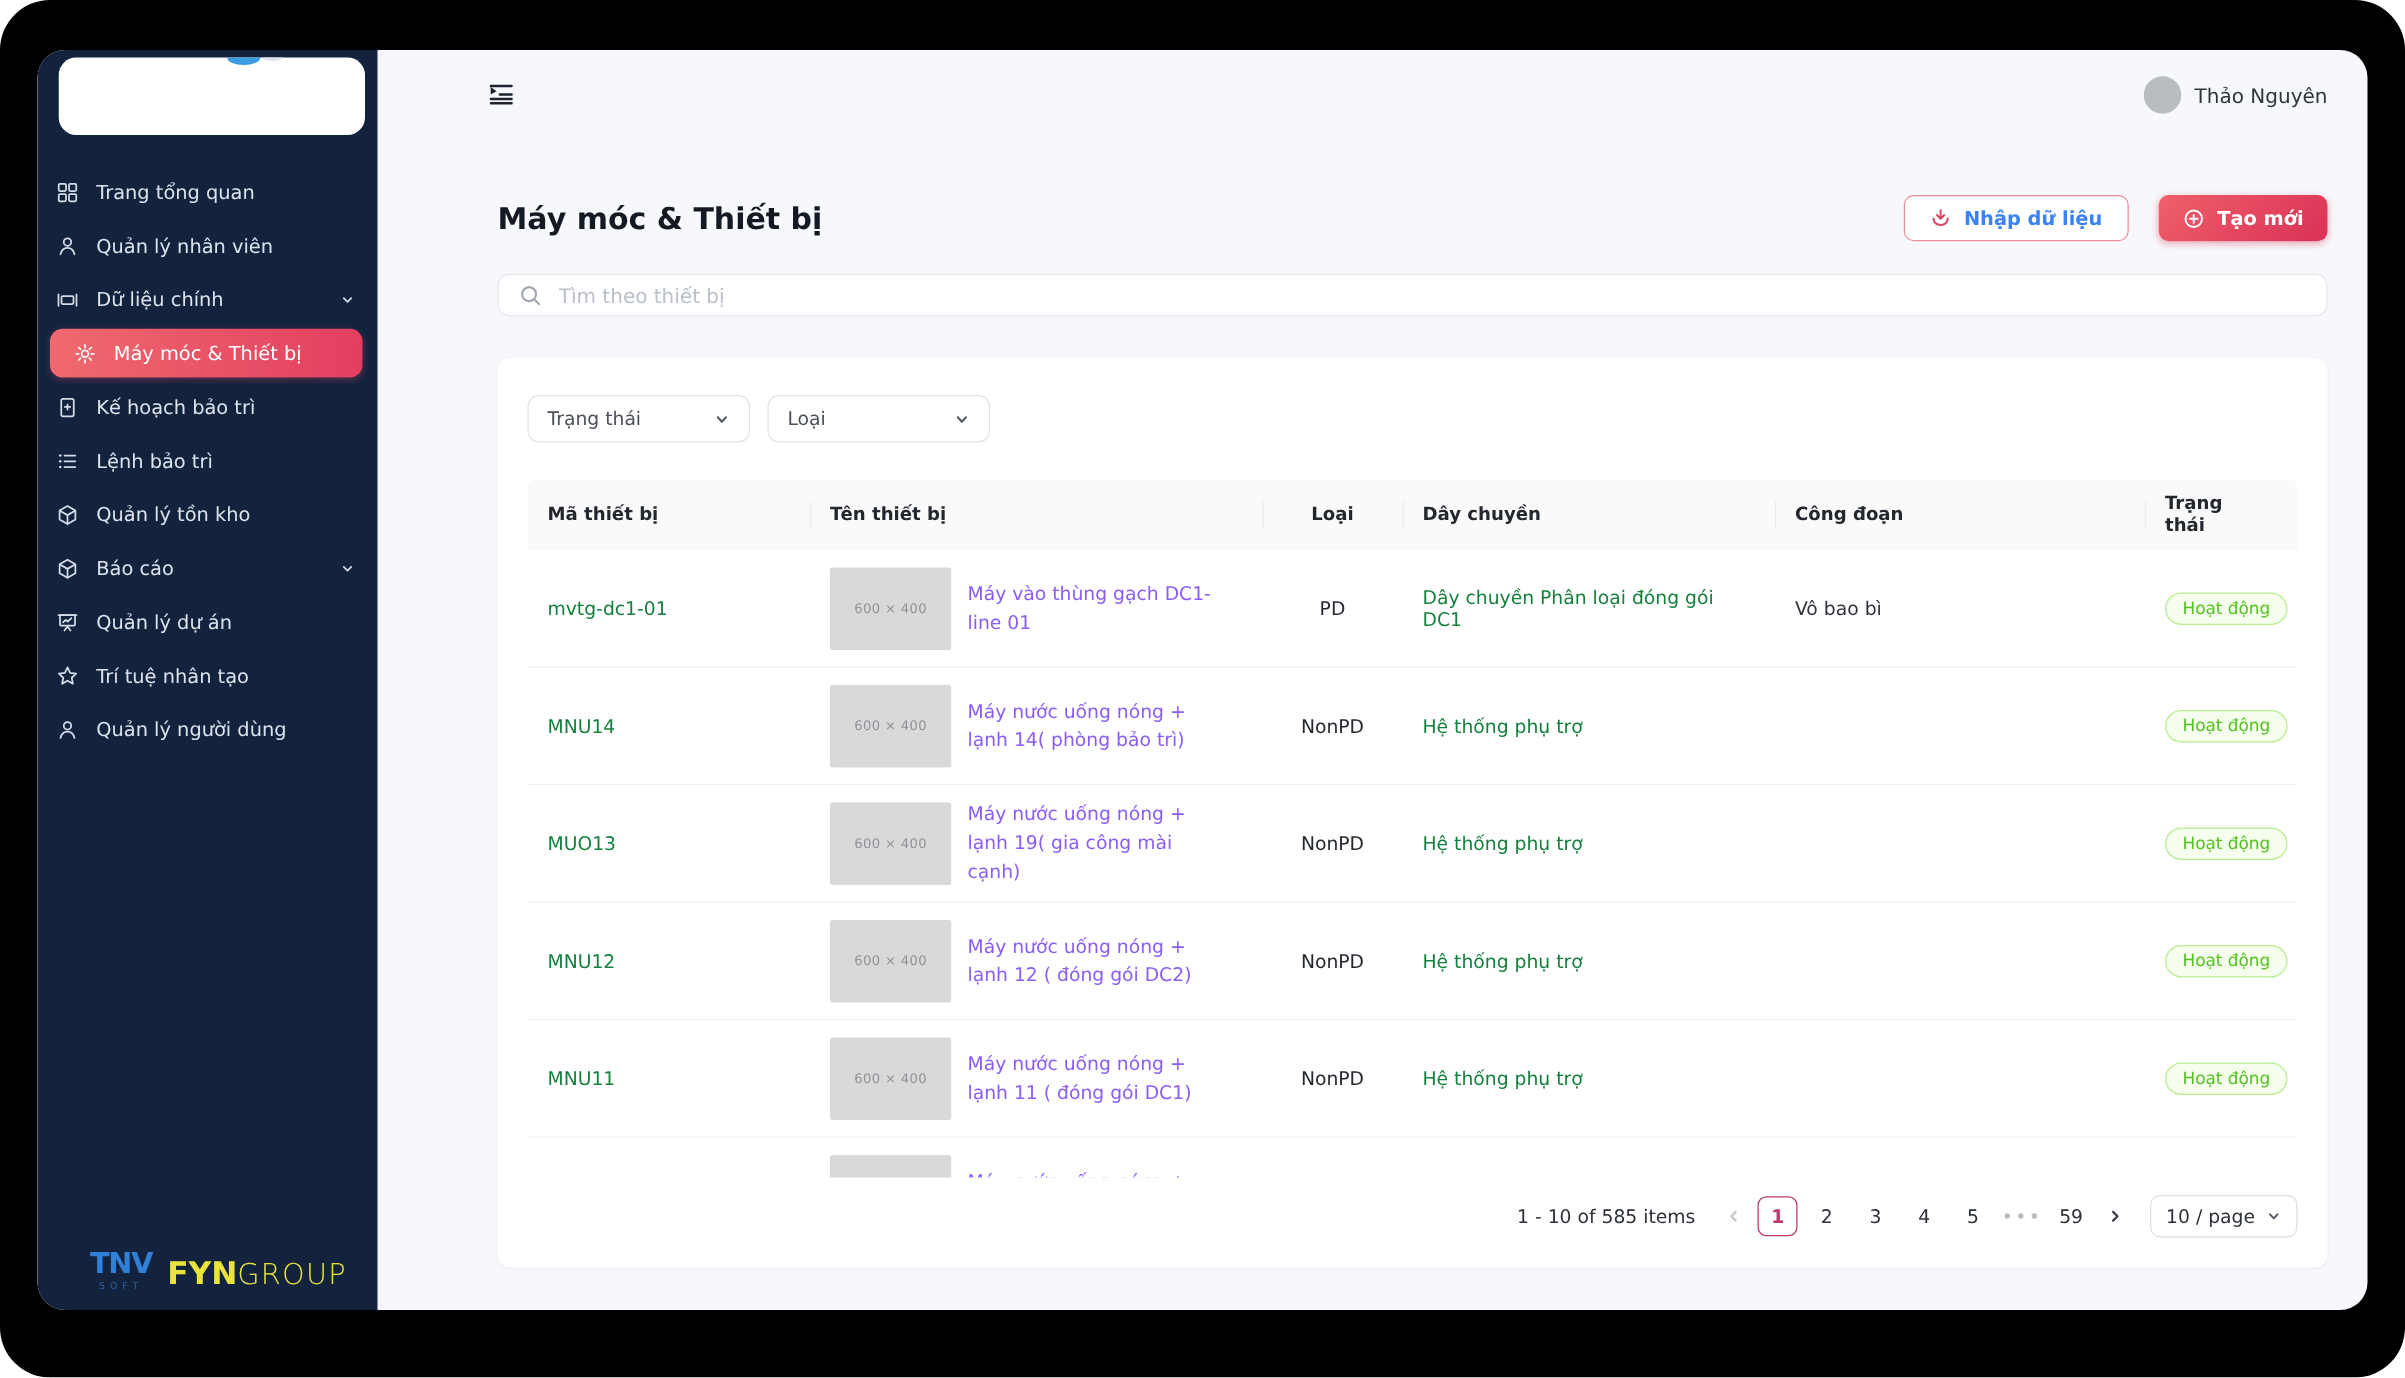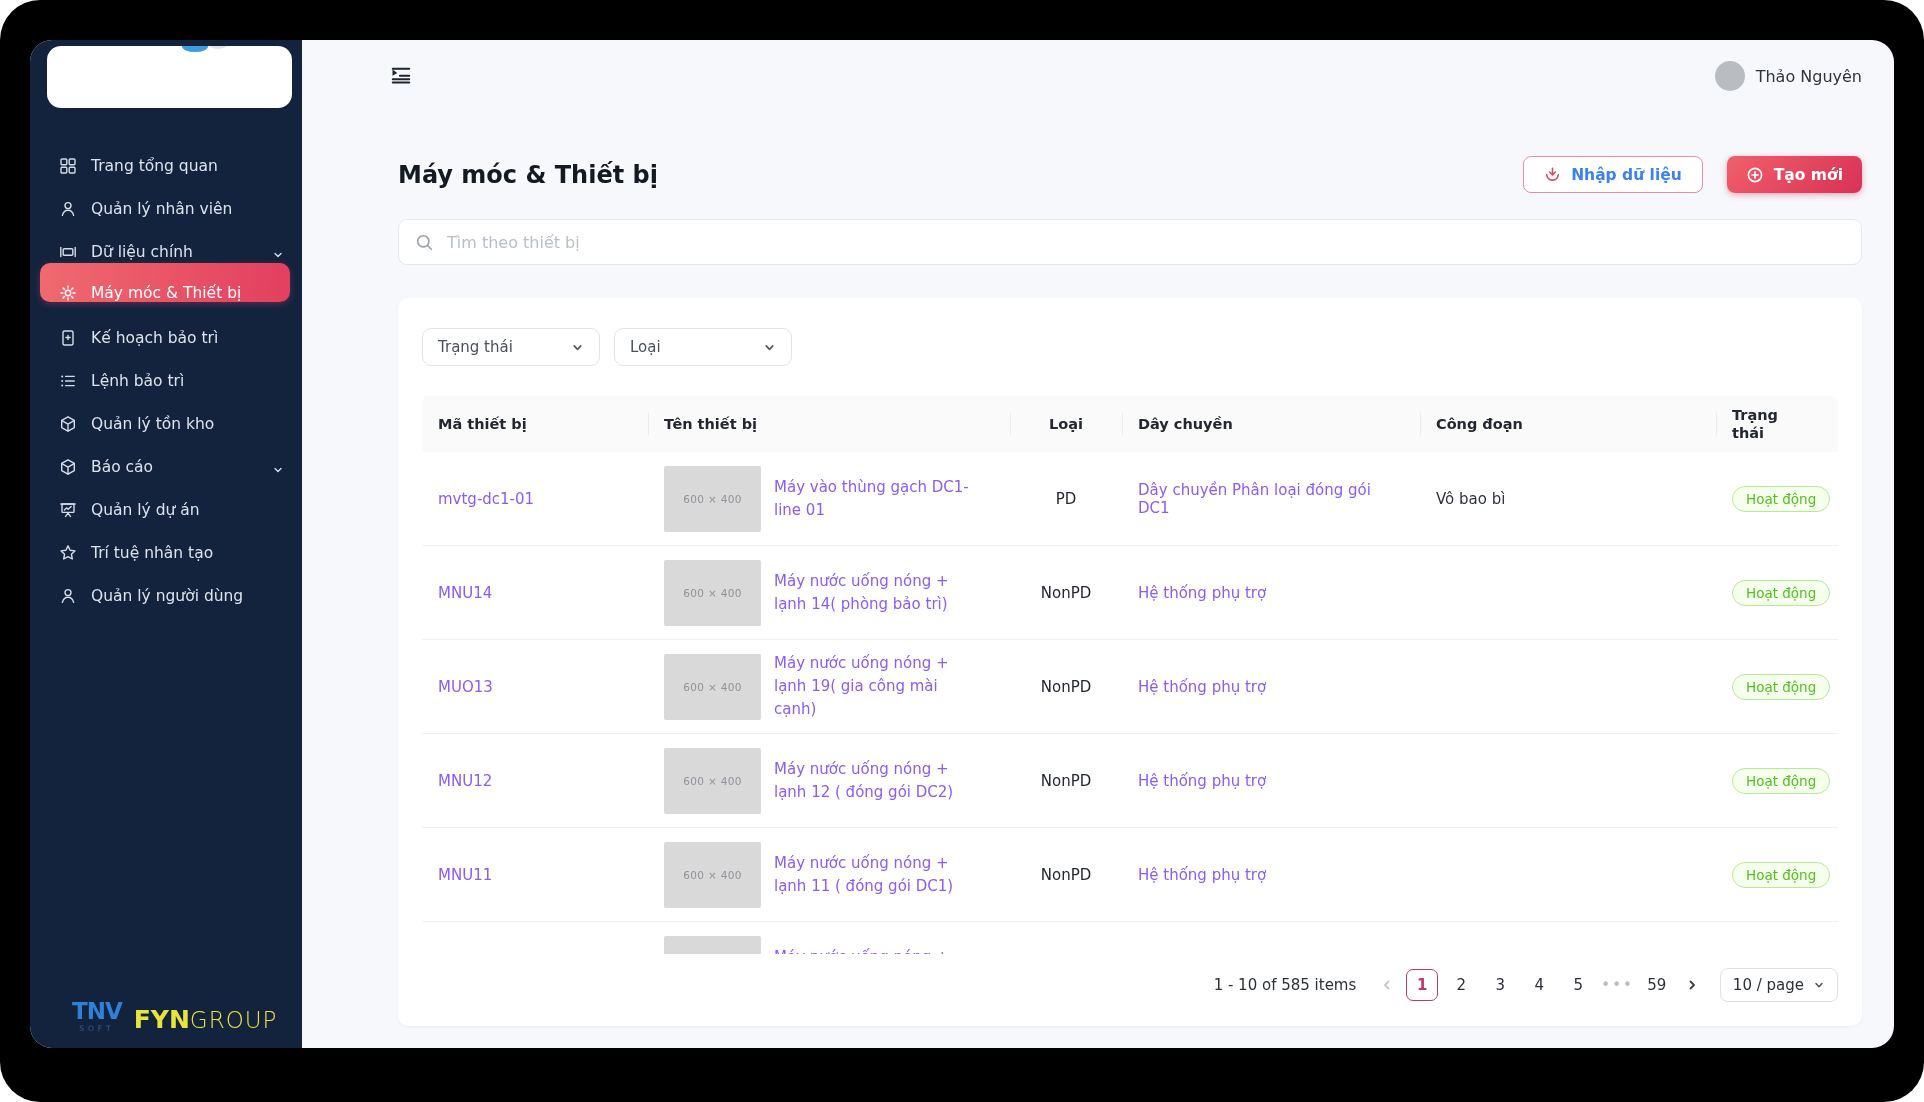--- a/index.html
+++ b/index.html
@@ -6,21 +6,21 @@
   body{width:1924px;height:1102px;background:#ffffff;font-family:"DejaVu Sans","Liberation Sans",sans-serif;position:relative;overflow:hidden;}
   .device{position:absolute;inset:0;background:#000;border-radius:40px;}
   .frame{position:absolute;left:30px;top:40px;width:1864px;height:1008px;background:#f7f8fb;border-radius:22px;overflow:hidden;display:flex;}
 
   
   .sidebar{width:272px;min-width:272px;background:#13233e;position:relative;display:flex;flex-direction:column;}
   .logo-box{margin:6px 10px 14px 17px;height:62px;background:#fff;border-radius:14px;position:relative;overflow:hidden;flex:none;}
   .logo-mark{position:absolute;top:-5px;left:55%;width:26px;height:11px;background:#3c9ce0;border-radius:50%;}
   .logo-mark2{position:absolute;top:-6px;left:66%;width:18px;height:9px;background:#dfe5ec;border-radius:50%;}
   .nav{margin-top:10px;}
-  .nav-item{height:43px;display:flex;align-items:flex-end;padding:0 18px 0 28px;color:#dde3ec;font-size:15.5px;cursor:pointer;}
+  .nav-item{height:43px;display:flex;align-items:center;padding:0 18px 0 14px;color:#dde3ec;font-size:15.5px;cursor:pointer;}
   .nav-item .nico{width:19px;height:19px;margin-right:14px;display:flex;align-items:center;justify-content:center;flex:none;}
   .nav-item svg{stroke:#d5dce8;fill:none;stroke-width:1.4;stroke-linecap:round;stroke-linejoin:round;}
   .nav-item svg .fl{fill:#d5dce8;stroke:none;}
   .nav-item.active{background:linear-gradient(92deg,#ef6a6e,#e33f60);margin:2px 12px 2px 10px;border-radius:10px;padding-left:18px;height:39px;color:#fff;box-shadow:0 2px 6px rgba(227,63,96,.35);}
   .nav-item.active svg{stroke:#ffffff;}
   .chev{margin-left:auto;display:flex;}
   .side-foot{position:absolute;bottom:16px;left:42px;display:flex;align-items:flex-end;gap:12px;}
   .tnv-wrap{display:flex;flex-direction:column;align-items:center;line-height:1;}
   .tnv{color:#2f80d6;font-weight:800;font-size:23px;letter-spacing:-1px;}
   .tnv-sub{color:#2e5f9e;font-size:7.5px;letter-spacing:4px;margin-top:2px;}
@@ -38,40 +38,40 @@
 
   .page-head{margin-top:44px;display:flex;align-items:center;flex:none;}
   .page-title{font-size:24px;font-weight:700;color:#141a24;}
   .head-actions{margin-left:auto;display:flex;gap:24px;align-items:center;}
   .btn{height:37px;border-radius:8px;font-size:15.5px;font-weight:600;display:flex;align-items:center;gap:10px;cursor:pointer;box-sizing:border-box;}
   .btn-outline{padding:0 20px;border:1px solid #ec8d9b;background:#fff;color:#3b82f6;}
   .btn-outline svg{stroke:#d84765;fill:none;stroke-width:1.7;stroke-linecap:round;stroke-linejoin:round;}
   .btn-primary{padding:0 19px;border:none;background:linear-gradient(135deg,#f0606a,#d93156);color:#fff;box-shadow:0 2px 6px rgba(217,49,86,.4);}
   .btn-primary svg{stroke:#fff;fill:none;stroke-width:1.6;stroke-linecap:round;}
 
-  .searchbar{margin-top:26px;height:46px;background:#fff;border:1px solid #e4e7ee;border-radius:9px;display:flex;align-items:center;padding:0 16px;gap:11px;flex:none;box-sizing:border-box;}
+  .searchbar{margin-top:26px;height:34px;background:#fff;border:1px solid #e4e7ee;border-radius:9px;display:flex;align-items:center;padding:0 16px;gap:11px;flex:none;box-sizing:border-box;}
   .searchbar svg{stroke:#9aa1ab;fill:none;stroke-width:1.6;stroke-linecap:round;flex:none;}
   .searchbar input{border:none;outline:none;flex:1;font-size:16px;color:#333;background:transparent;font-family:inherit;}
   .searchbar input::placeholder{color:#b9bfc9;}
 
   .card{margin-top:33px;background:#fff;border-radius:10px;padding:24px;box-shadow:0 1px 3px rgba(16,24,40,.05);flex:none;}
   .filters{display:flex;gap:14px;margin:6px 0 30px;}
   .fselect{width:178px;height:38px;border:1px solid #e1e4ea;border-radius:9px;display:flex;align-items:center;padding:0 15px;font-size:15px;color:#4a4f58;background:#fff;box-sizing:border-box;cursor:pointer;}
   .fselect svg{margin-left:auto;stroke:#555b66;fill:none;stroke-width:1.6;stroke-linecap:round;stroke-linejoin:round;}
 
   .thead,.trow{display:grid;grid-template-columns:226px 362px 112px 298px 296px 1fr;}
   .thead{background:#fafafa;border-radius:6px 6px 0 0;}
   .th{padding:10px 16px;font-size:14.5px;font-weight:700;color:#23272e;display:flex;align-items:center;position:relative;min-height:56px;box-sizing:border-box;}
   .th:not(:first-child)::before{content:"";position:absolute;left:0;top:50%;transform:translateY(-50%);width:1px;height:22px;background:rgba(0,0,0,.06);}
   .th-type{justify-content:center;}
   .th-status .wrapnarrow{display:inline-block;width:52px;line-height:1.25;}
   .tbody{height:502px;overflow:hidden;}
   .trow{border-bottom:1px solid #f0f0f0;min-height:93px;align-items:center;}
   .td{padding:0 16px;font-size:15px;color:#2f333a;}
-  .td a{color:#8b5cf6;text-decoration:none;cursor:pointer;}
+  .td a{color:#15803d;text-decoration:none;cursor:pointer;}
   .td-name{display:flex;align-items:center;gap:13px;}
   .thumb{width:97px;height:66px;background:#d9d9d9;border-radius:2px;display:flex;align-items:center;justify-content:center;color:#8f9399;font-size:10.5px;flex:none;letter-spacing:.3px;}
   .dname{line-height:1.55;max-width:205px;color:#8b5cf6;}
   .td-type{text-align:center;color:#23272e;}
   .td-status{text-align:right;padding-right:8px;}
   .badge{display:inline-block;border:1px solid #b7eb8f;background:#f6ffed;color:#54c122;font-size:13.5px;padding:4px 13px;border-radius:999px;white-space:nowrap;}
 
   .pager{display:flex;align-items:center;justify-content:flex-end;gap:7px;margin-top:14px;font-size:15px;color:#2c3037;}
   .psum{margin-right:12px;color:#2c3037;}
   .pbtn{width:24px;height:32px;display:flex;align-items:center;justify-content:center;cursor:pointer;}

